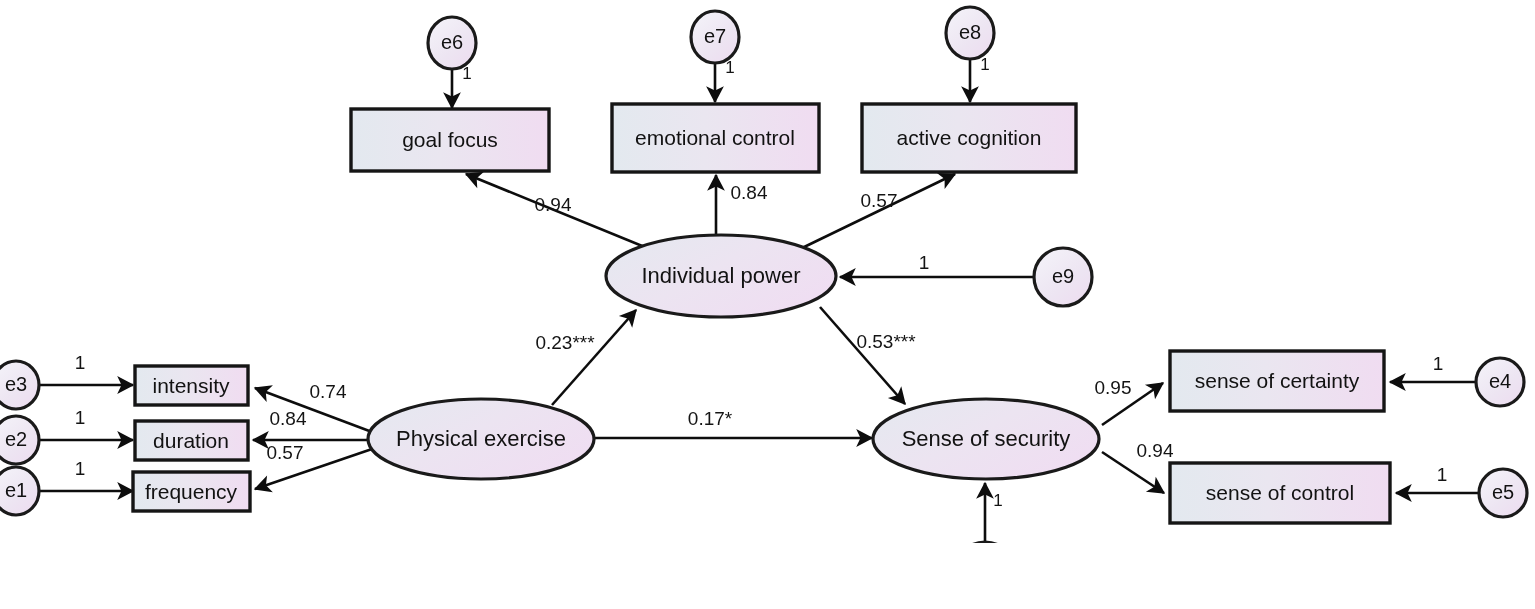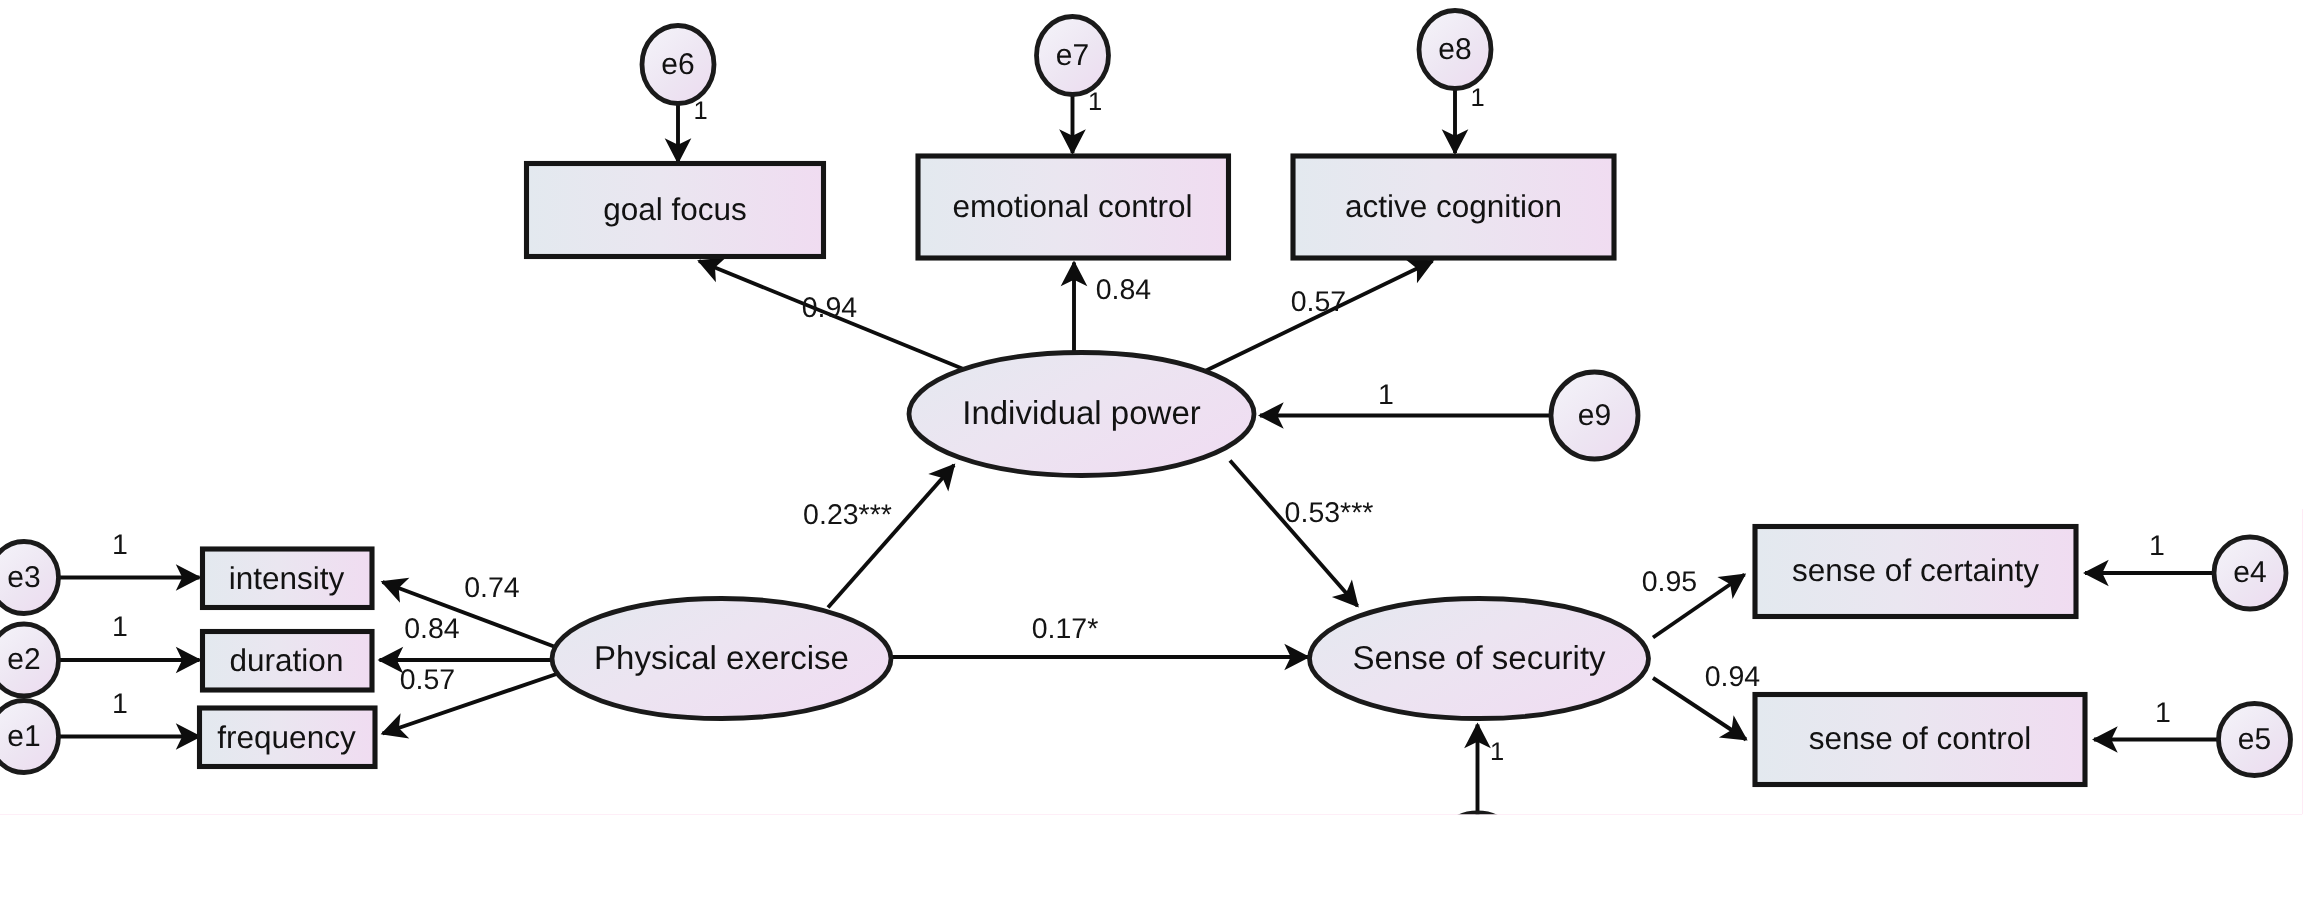--- a/index.html
+++ b/index.html
@@ -4,21 +4,21 @@
 <style>
   html, body {
     margin: 0;
     padding: 0;
     background: #ffffff;
   }
   #canvas-wrap {
     position: relative;
     width: 1535px;
     height: 543px;
-    background: #f9a8d4;
+    background: #fde047;
     overflow: hidden;
     font-family: "Liberation Sans", sans-serif;
   }
   svg#sem {
     display: block;
     width: 1535px;
     height: 609px;
   }
   .node-shape {
     stroke: #1a1a1a;

